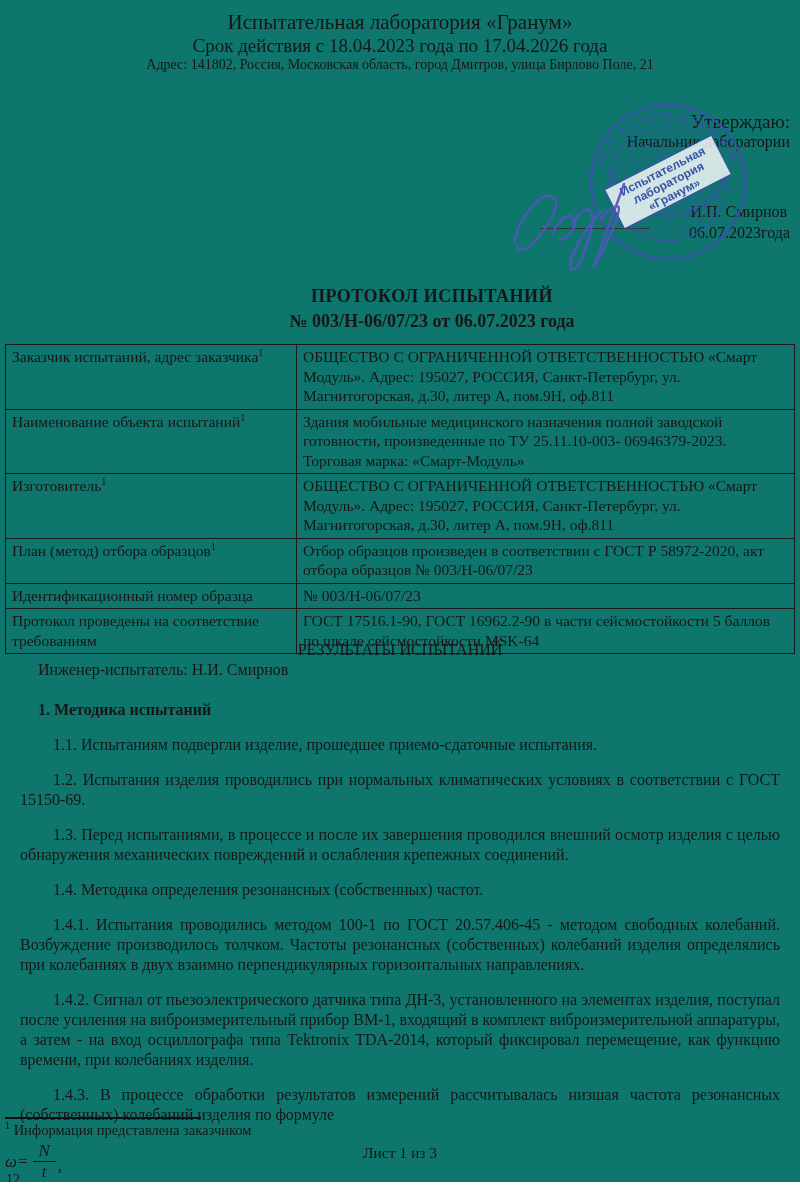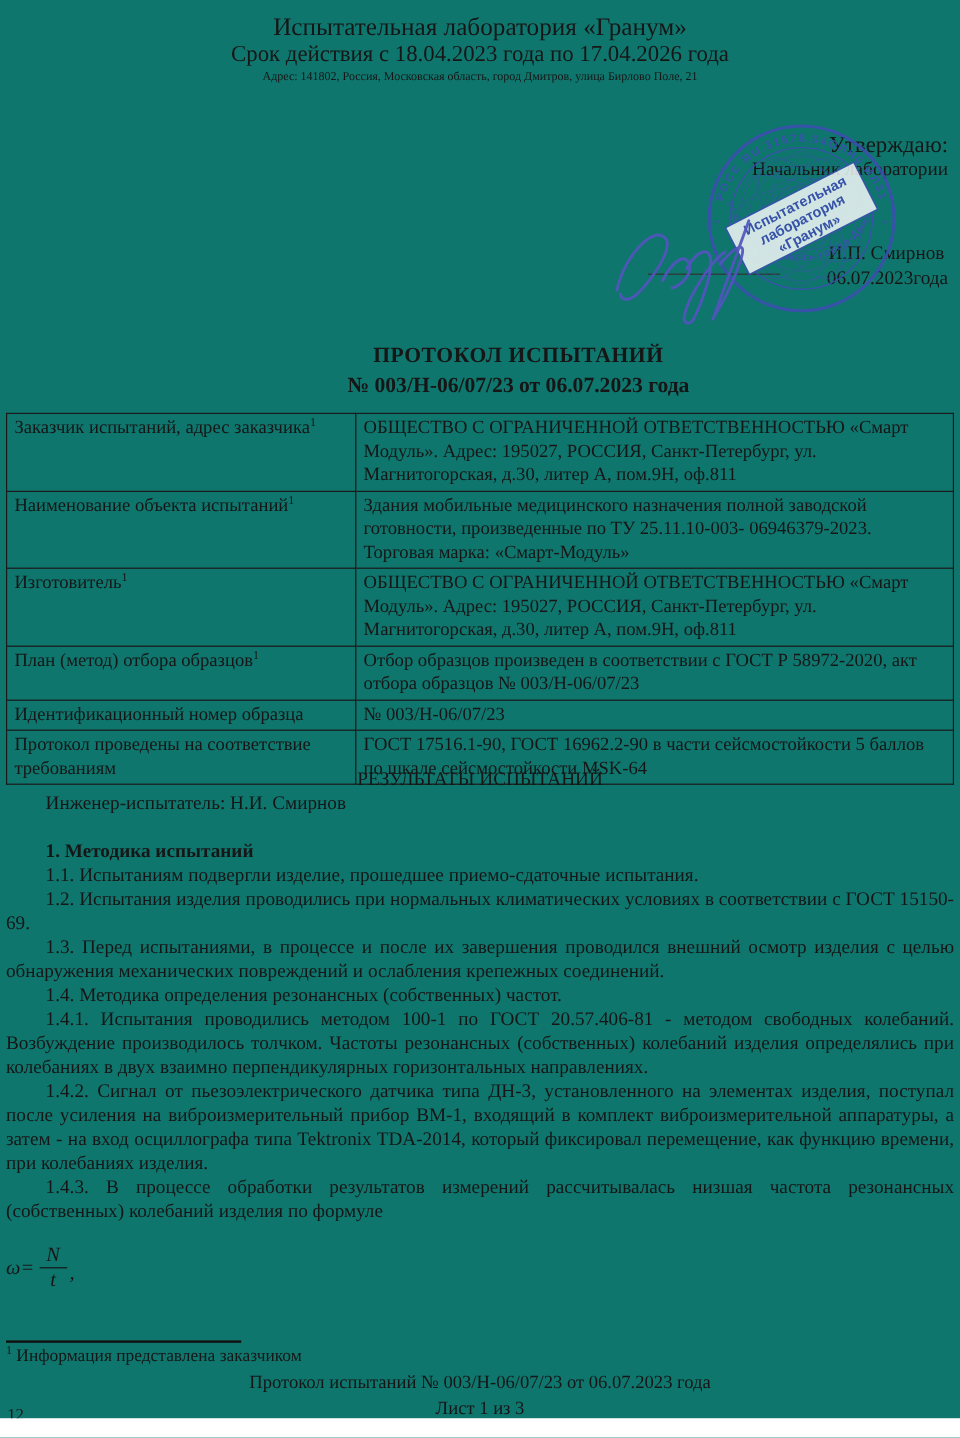--- a/index.html
+++ b/index.html
@@ -6,21 +6,21 @@
   .page{
     position:relative;width:800px;height:1182px;background:#0f766e;
     font-family:"Liberation Serif","DejaVu Serif",serif;color:#161616;
     overflow:hidden;
   }
   
   .header-block{position:absolute;top:8px;left:0;width:800px;text-align:center;}
   .hdr-lab{font-size:21px;line-height:28px;}
   .hdr-att{font-size:18px;line-height:26px;}
   .hdr-val{font-size:19px;line-height:19px;}
-  .hdr-addr{font-size:10px;line-height:19px;text-align:center;}
+  .hdr-addr{font-size:14px;line-height:19px;text-align:center;}
   
   .approve-label{position:absolute;top:111px;right:10px;font-size:19px;}
   .approver-title{position:absolute;top:133px;right:10px;font-size:16px;}
   .approver-name{position:absolute;top:203px;right:13px;font-size:16px;}
   .approve-date{position:absolute;top:224px;right:10px;font-size:16px;}
   .sig-line{position:absolute;top:228px;left:540px;width:110px;border-top:1.5px solid #333;}
   .stamp{position:absolute;top:100px;left:586px;width:164px;height:164px;opacity:.88;}
   .signature{position:absolute;top:158px;left:500px;width:170px;height:115px;}
   
   .title-block{position:absolute;top:284px;left:0;width:800px;text-align:center;font-weight:bold;padding-left:32px;}
@@ -33,21 +33,21 @@
     font-size:15.5px;line-height:19.5px;padding:2px 6px 3px 6px;
   }
   .info-table td.lbl{width:278px;}
   sup{font-size:10px;vertical-align:super;line-height:0;}
   
   .main-text{position:absolute;top:640px;left:5px;width:790px;font-size:16px;line-height:20px;}
   .results-heading{text-align:center;margin:0;}
   .engineer{margin:0;text-indent:33px;}
   .gap{height:20px;}
   .method-heading{margin:0;text-indent:33px;font-weight:bold;}
-  .para{margin:0;text-indent:33px;text-align:justify;}
+  .para{margin:15px;text-indent:33px;text-align:justify;}
   
   .formula{margin-top:16px;display:flex;align-items:center;font-style:italic;font-size:17px;}
   .frac{display:inline-block;text-align:center;margin:0 2px 0 4px;}
   .frac .num{display:block;padding:0 6px;line-height:20px;}
   .frac .den{display:block;padding:0 6px;line-height:20px;border-top:1.2px solid #161616;}
   .formula .comma{align-self:flex-end;padding-bottom:6px;}
   
   .footnote-sep{position:absolute;top:1117px;left:5px;width:196px;border-top:2px solid #111;}
   .footnote{position:absolute;top:1122px;left:5px;font-size:14.5px;}
   .footer-center{position:absolute;top:1142px;left:0;width:800px;text-align:center;font-size:15.5px;line-height:21px;}
@@ -152,37 +152,36 @@
 
   <div class="main-text">
     <p class="results-heading">РЕЗУЛЬТАТЫ ИСПЫТАНИЙ</p>
     <p class="engineer">Инженер-испытатель: Н.И. Смирнов</p>
     <div class="gap"></div>
     <p class="method-heading">1. Методика испытаний</p>
     <p class="para">1.1. Испытаниям подвергли изделие, прошедшее приемо-сдаточные испытания.</p>
     <p class="para">1.2. Испытания изделия проводились при нормальных климатических условиях в соответствии с ГОСТ 15150-69.</p>
     <p class="para">1.3. Перед испытаниями, в процессе и после их завершения проводился внешний осмотр изделия с целью обнаружения механических повреждений и ослабления крепежных соединений.</p>
     <p class="para">1.4. Методика определения резонансных (собственных) частот.</p>
-    <p class="para">1.4.1. Испытания проводились методом 100-1 по ГОСТ 20.57.406-81 - методом свободных колебаний. Возбуждение производилось толчком. Частоты резонансных (собственных) колебаний изделия определялись при колебаниях в двух взаимно перпендикулярных горизонтальных направлениях.</p>
+    <p class="para">1.4.1. Испытания проводились методом 100-1 по ГОСТ 20.57.406-45 - методом свободных колебаний. Возбуждение производилось толчком. Частоты резонансных (собственных) колебаний изделия определялись при колебаниях в двух взаимно перпендикулярных горизонтальных направлениях.</p>
     <p class="para">1.4.2. Сигнал от пьезоэлектрического датчика типа ДН-3, установленного на элементах изделия, поступал после усиления на виброизмерительный прибор ВМ-1, входящий в комплект виброизмерительной аппаратуры, а затем - на вход осциллографа типа Tektronix TDA-2014, который фиксировал перемещение, как функцию времени, при колебаниях изделия.</p>
     <p class="para">1.4.3. В процессе обработки результатов измерений рассчитывалась низшая частота резонансных (собственных) колебаний изделия по формуле</p>
 
     <div class="formula">
       <span>ω</span>
         <span>=</span>
         <span class="frac">
           <span class="num">N</span>
           <span class="den">t</span>
         </span>
         <span class="comma">,</span>
     </div>
   </div>
 
   <div class="footnote-sep"></div>
   <div class="footnote"><sup>1</sup><span> Информация представлена заказчиком</span></div>
 
   <div class="footer-center">
-    <div>Протокол испытаний № 003/Н-06/07/23 от 06.07.2023 года</div>
     <div>Лист 1 из 3</div>
   </div>
   <div class="page-number">12</div>
 
 </div>
 
 </body></html>

